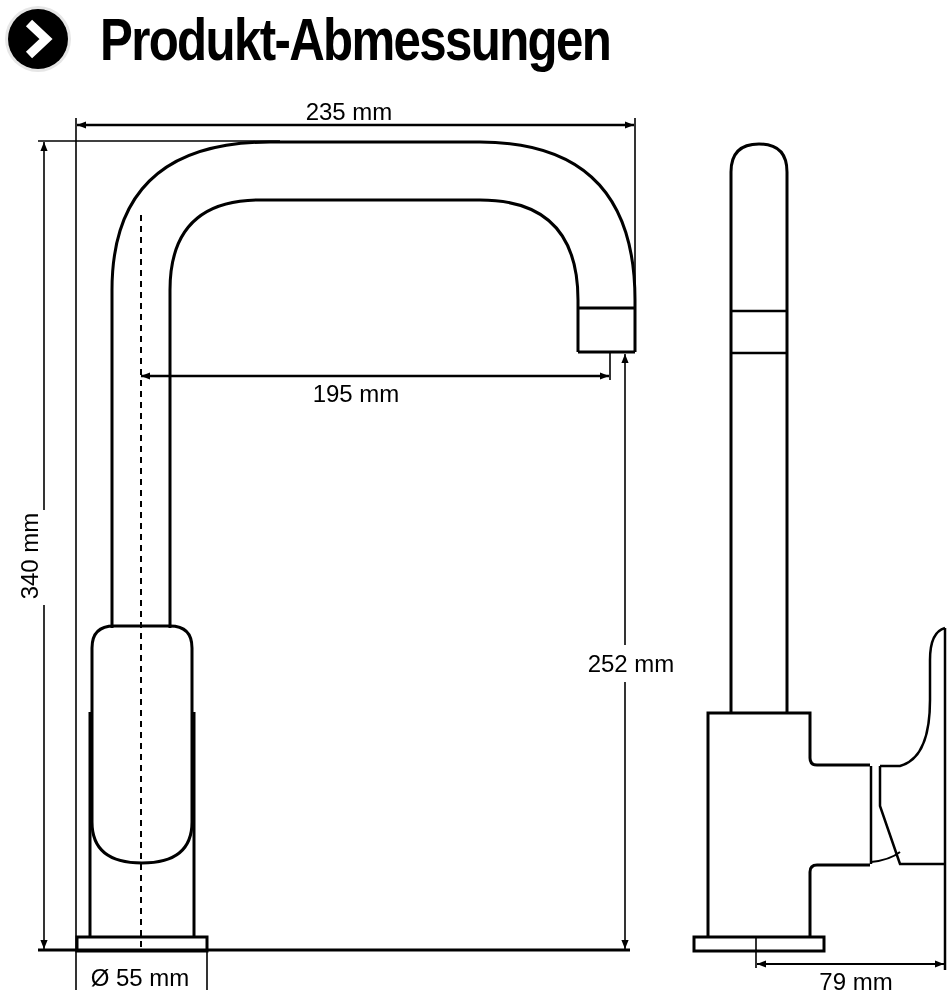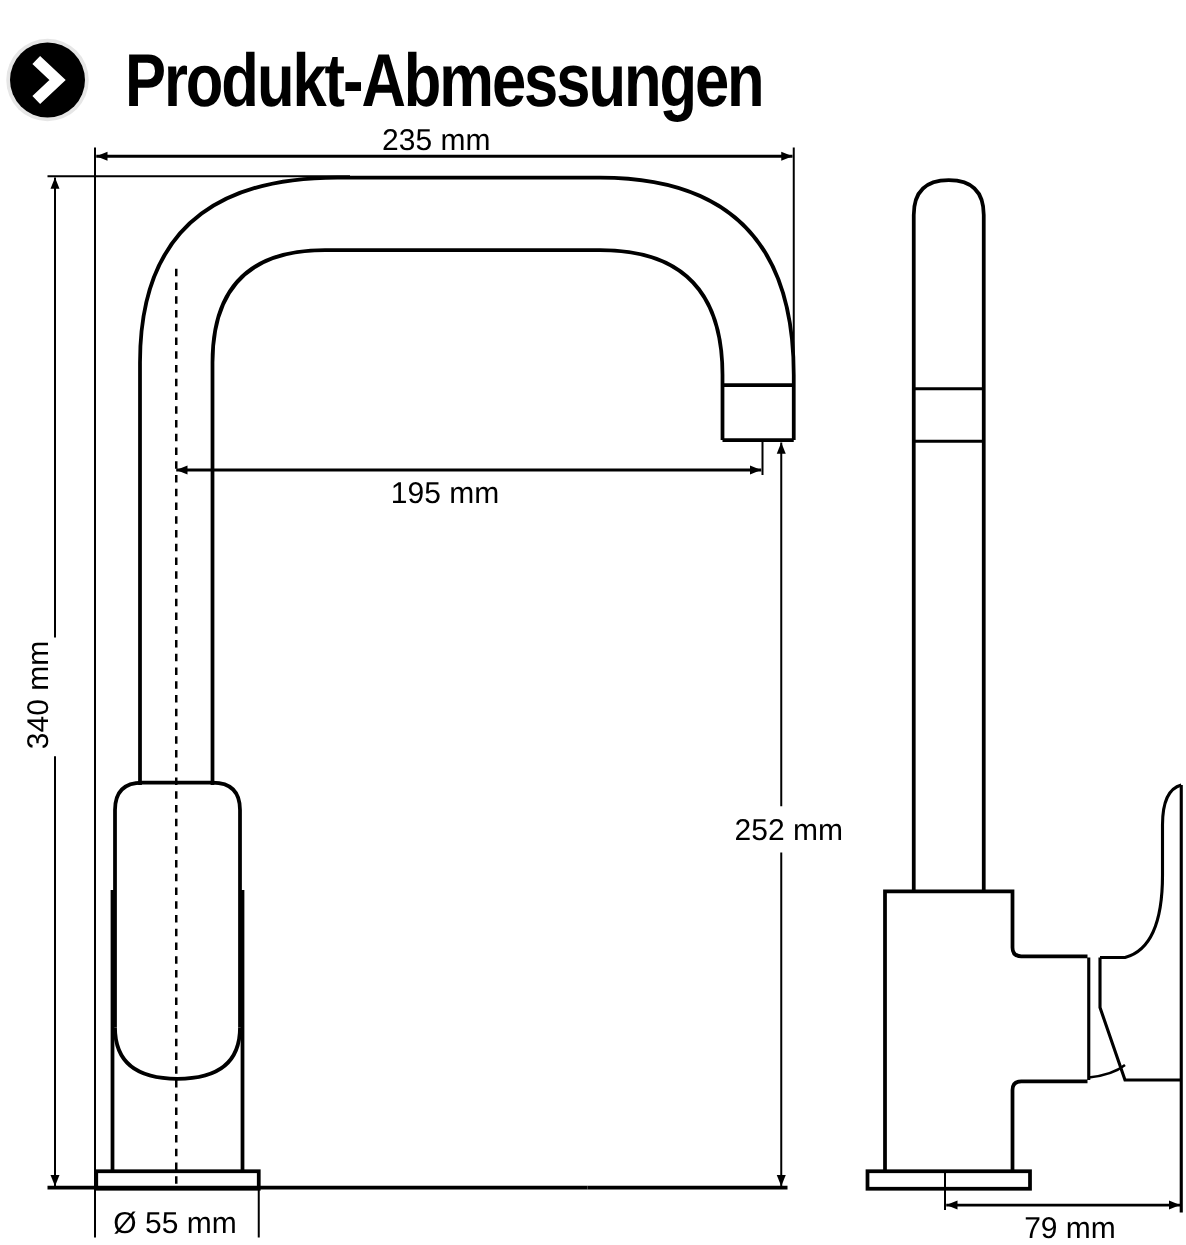--- a/index.html
+++ b/index.html
@@ -1,17 +1,17 @@
 <!DOCTYPE html>
 <html><head>
 <meta charset="utf-8">
 <style>
   html, body { margin: 0; padding: 0; background: #ffffff; }
   body { width: 949px; height: 996px; position: relative; overflow: hidden; font-family: "Liberation Sans", sans-serif; }
-  .header { position: absolute; left: 0; top: 0; width: 797px; height: 80px; margin-top: 25px; }
+  .header { position: absolute; left: 0; top: 0; width: 797px; height: 80px; }
   .header-icon { position: absolute; left: 4px; top: 5px; width: 68px; height: 68px; }
   .header-title { position: absolute; left: 100px; top: 4px; font-family: "Liberation Sans", sans-serif; font-weight: bold; font-size: 60px; line-height: 72px; color: #000; letter-spacing: -2px; transform: scaleX(0.82); transform-origin: left center; white-space: nowrap; }
   svg.drawing { position: absolute; left: 0; top: 0; }
   .dim-label { font-family: "Liberation Sans", sans-serif; font-size: 24px; fill: #000; }
 </style>
 </head>
 <body>
 
 <div class="header">
   <svg class="header-icon" viewBox="0 0 68 68">

